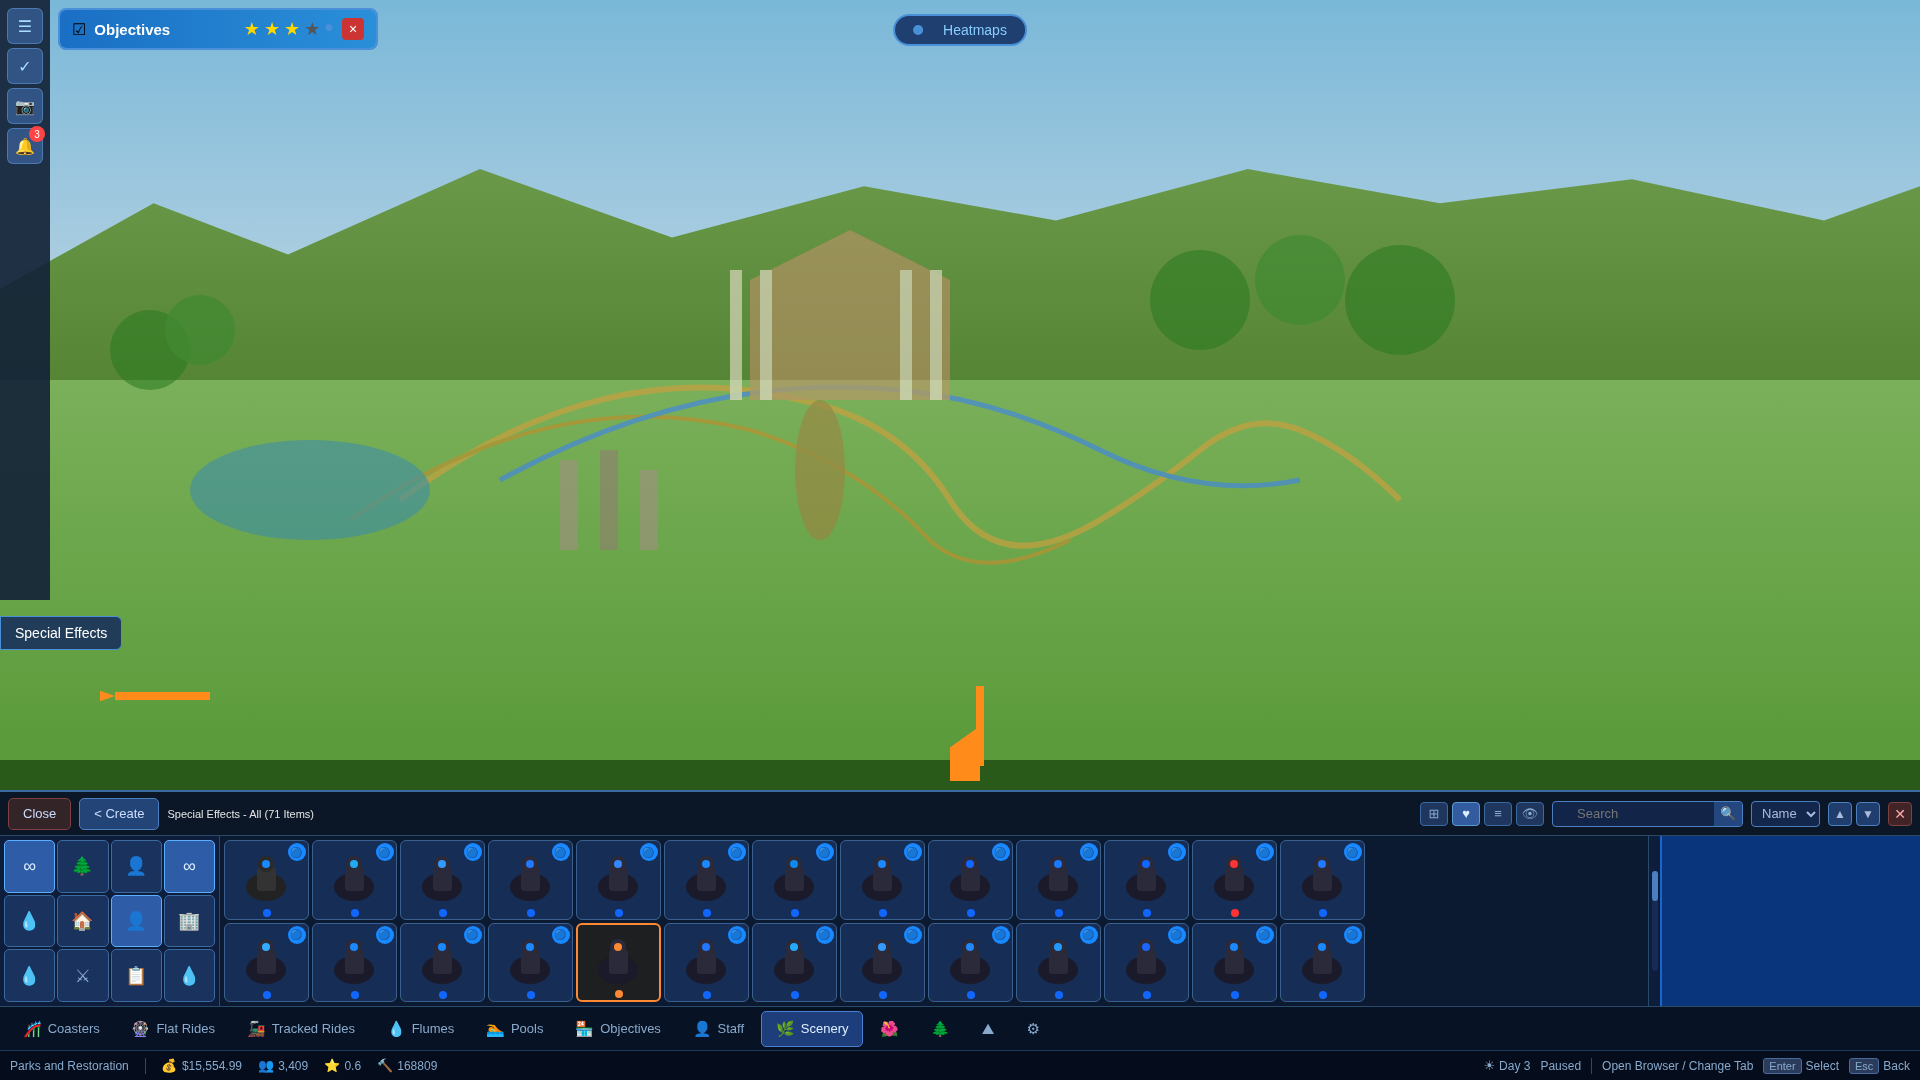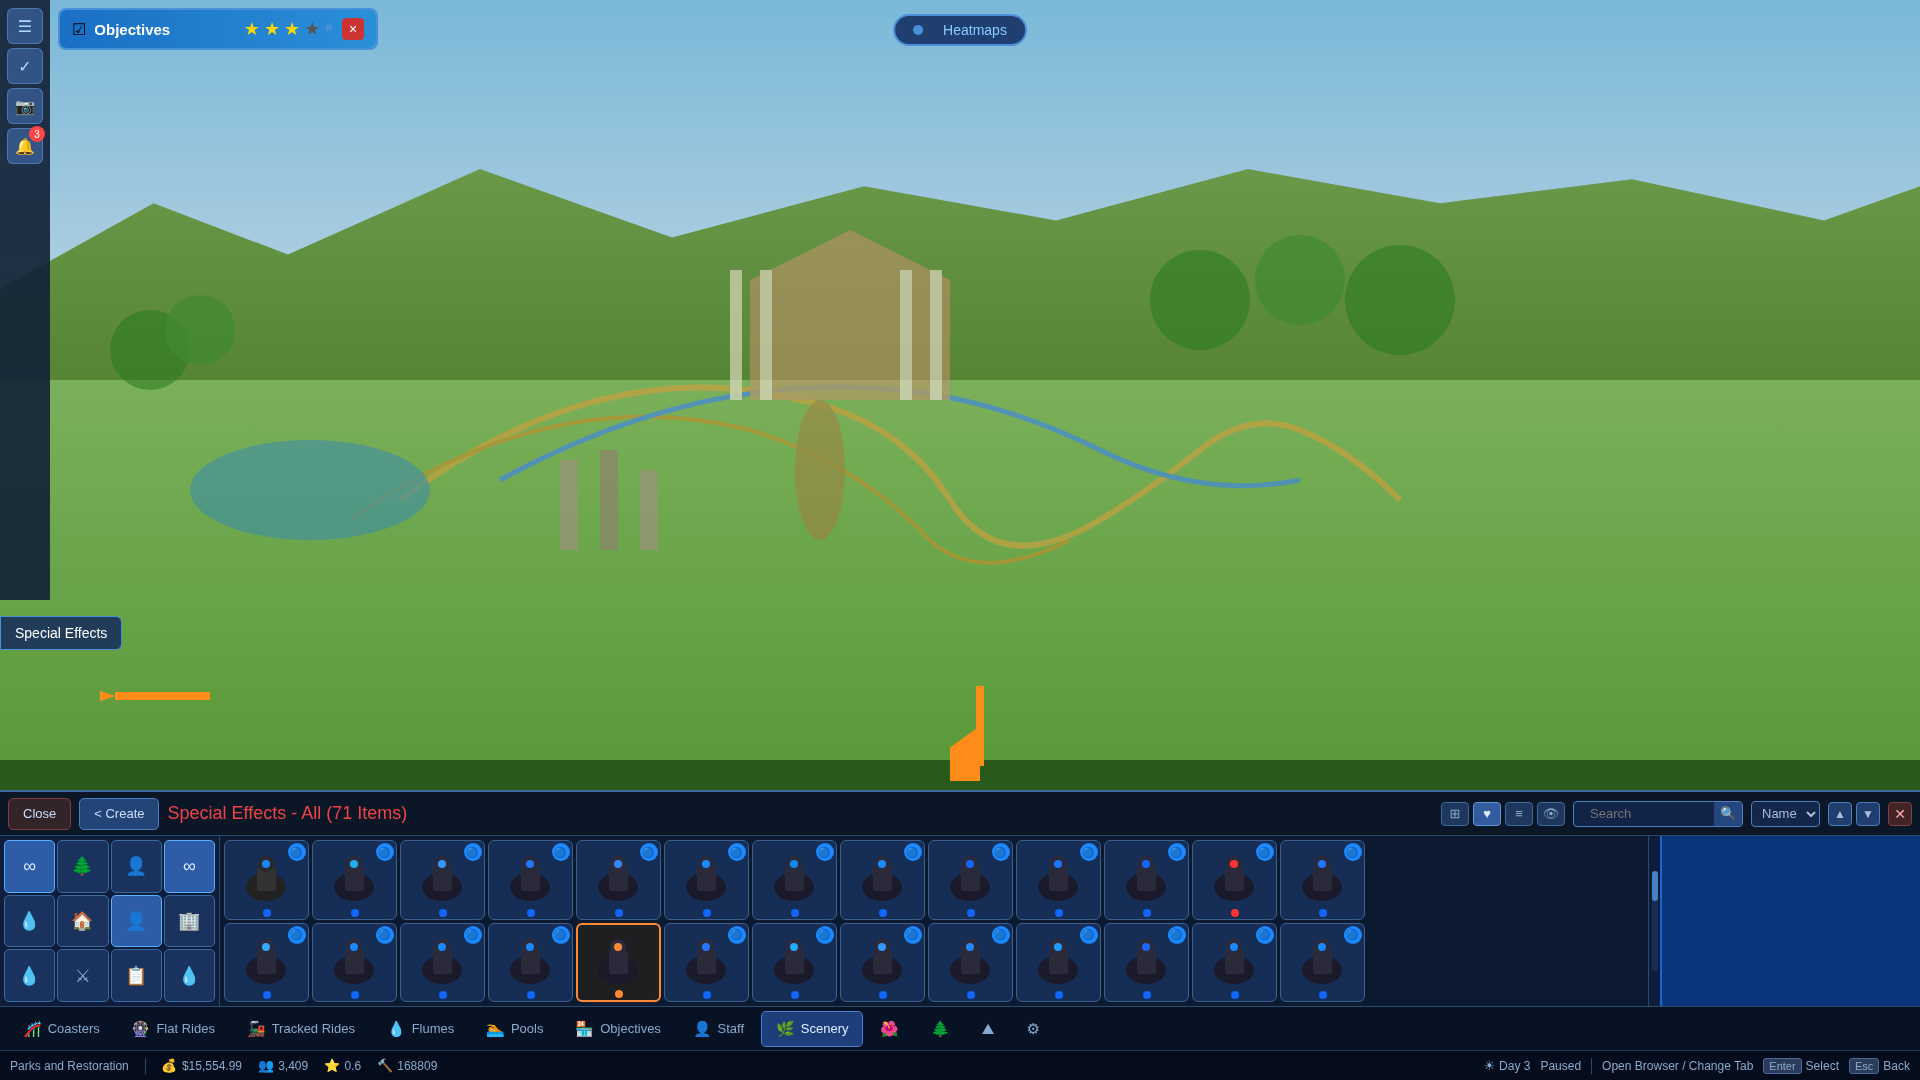--- a/index.html
+++ b/index.html
@@ -240,22 +240,22 @@
       align-items: center;
       gap: 5px;
     }
 
     .toolbar-btn.close-btn-toolbar {
       background: rgba(60,40,40,0.8);
       border-color: #804040;
     }
 
     .breadcrumb-text {
-      color: #ef4444;
-      font-size: 18px;
+      color: #e5e5e5;
+      font-size: 11px;
       flex: 1;
     }
 
     .filter-btn {
       width: 28px;
       height: 24px;
       background: rgba(40,70,120,0.7);
       border: 1px solid #3a6aa0;
       border-radius: 4px;
       display: flex;
@@ -280,23 +280,23 @@
       border: 1px solid #4a80c0;
       border-radius: 4px;
       overflow: hidden;
       height: 26px;
     }
 
     .search-input {
       background: transparent;
       border: none;
       color: #aabbdd;
-      padding: 0 16px;
+      padding: 0 24px;
       font-size: 13px;
-      width: 140px;
+      width: 161px;
       outline: none;
     }
 
     .search-icon-btn {
       width: 28px;
       height: 26px;
       background: rgba(40,80,140,0.8);
       border: none;
       display: flex;
       align-items: center;

